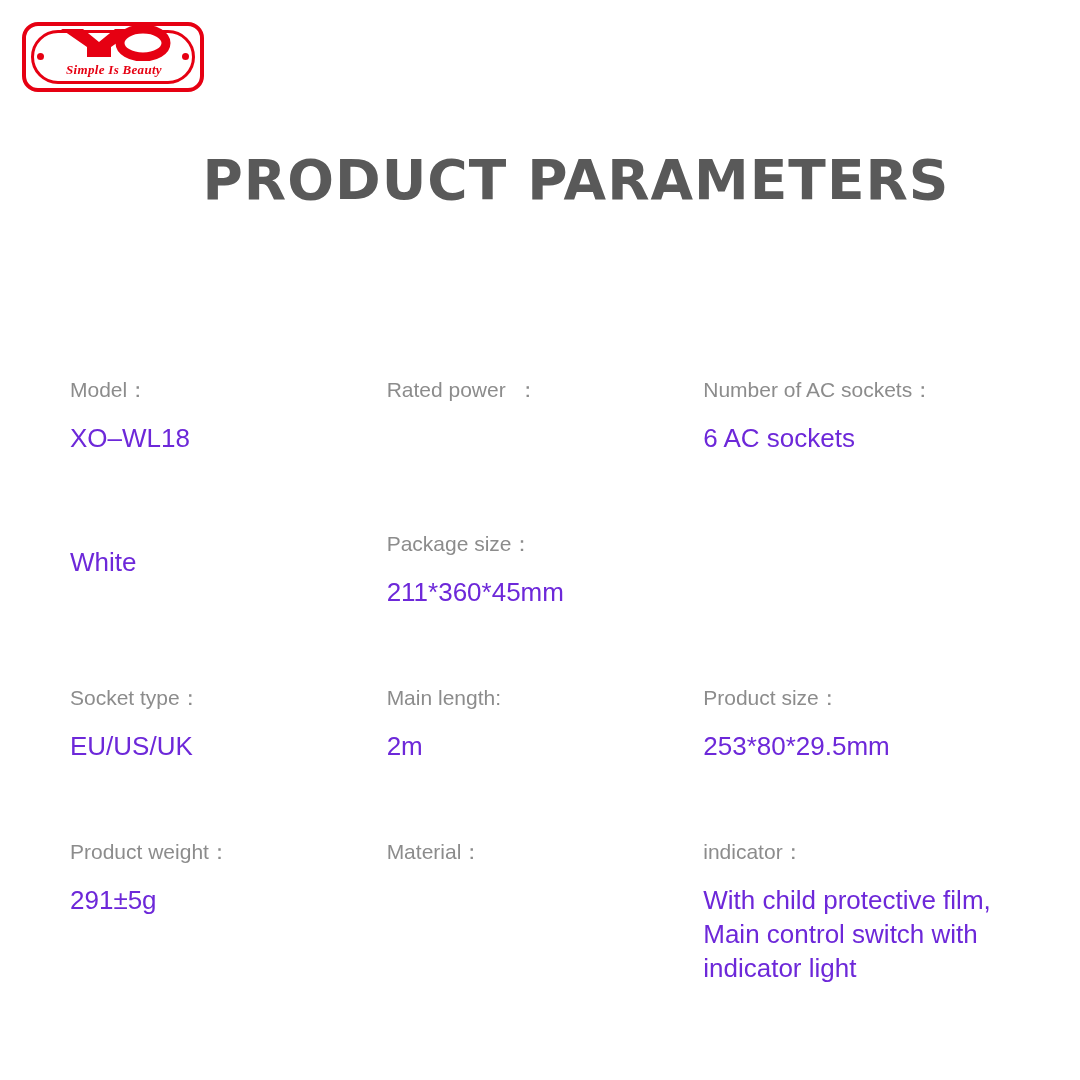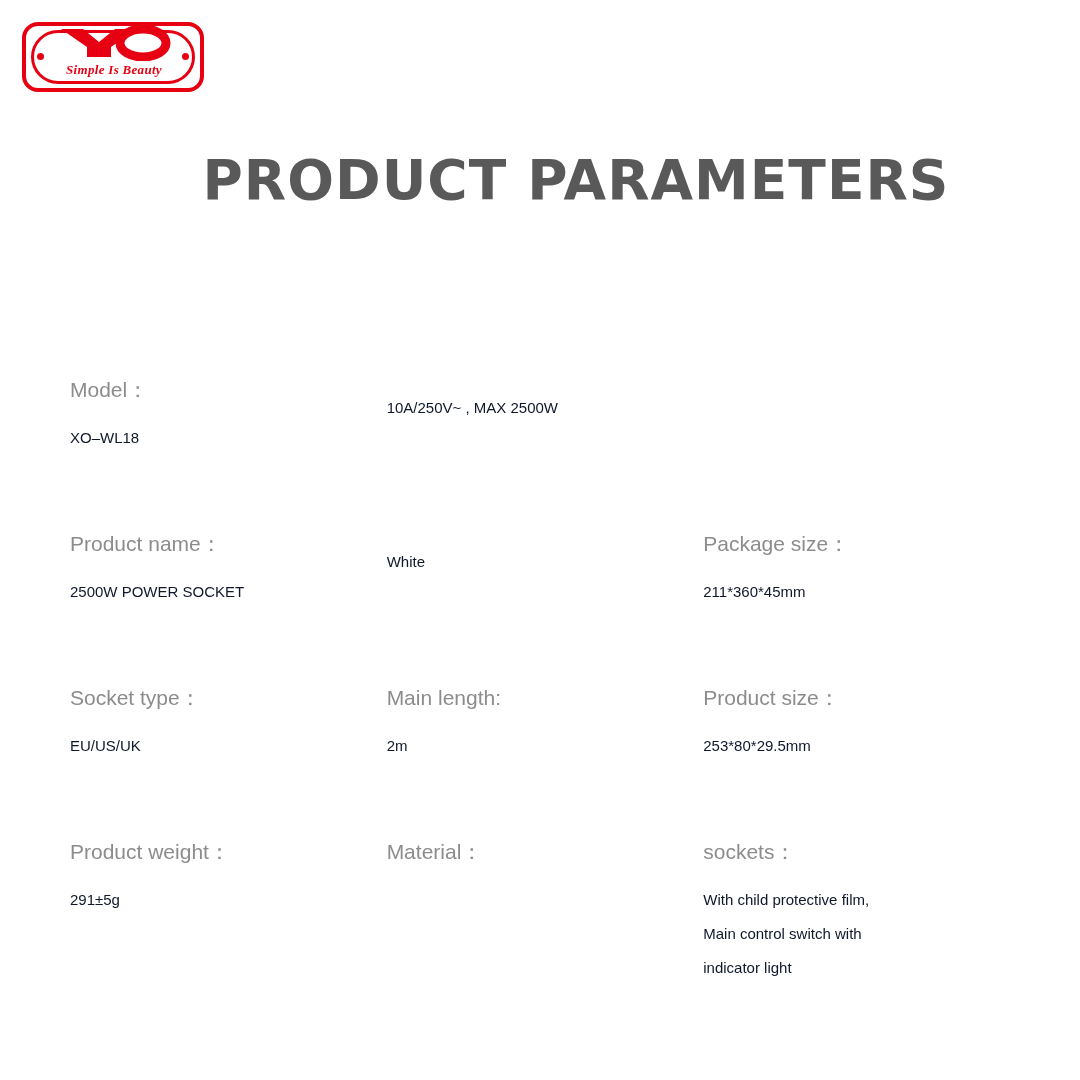--- a/index.html
+++ b/index.html
@@ -107,22 +107,22 @@
     box-sizing: border-box;
     padding-right: 18px;
   }
   .spec-label {
     font-size: 21px;
     color: #8c8c8c;
     line-height: 30px;
     white-space: pre;
   }
   .spec-value {
-    font-size: 15px;
-    color: #0f172a;
+    font-size: 26px;
+    color: #6d28d9;
     line-height: 34px;
     margin-top: 16px;
     white-space: pre-line;
   }
   .row-gap { height: 74px; }
 </style>
 </head>
 <body>
 
 <div class="logo-wrap">
@@ -142,31 +142,31 @@
 <div class="page-title">PRODUCT PARAMETERS</div>
 
 <div class="specs">
 
   <div class="spec-row">
     <div class="spec-col">
       <div class="spec-label">Model：</div>
       <div class="spec-value">XO–WL18</div>
     </div>
     <div class="spec-col">
-      <div class="spec-value">10A/250V~ , MAX 2500W</div>
+      <div class="spec-label">Rated power  ：</div>
+    </div>
+    <div class="spec-col">
+      <div class="spec-label">Number of AC sockets：</div>
+      <div class="spec-value">6 AC sockets</div>
     </div>
   </div>
 
   <div class="row-gap"></div>
 
   <div class="spec-row">
-    <div class="spec-col">
-      <div class="spec-label">Product name：</div>
-      <div class="spec-value">2500W POWER SOCKET</div>
-    </div>
     <div class="spec-col">
       <div class="spec-value">White</div>
     </div>
     <div class="spec-col">
       <div class="spec-label">Package size：</div>
       <div class="spec-value">211*360*45mm</div>
     </div>
   </div>
 
   <div class="row-gap"></div>
@@ -190,20 +190,20 @@
 
   <div class="spec-row">
     <div class="spec-col">
       <div class="spec-label">Product weight：</div>
       <div class="spec-value">291±5g</div>
     </div>
     <div class="spec-col">
       <div class="spec-label">Material：</div>
     </div>
     <div class="spec-col">
-      <div class="spec-label">sockets：</div>
+      <div class="spec-label">indicator：</div>
       <div class="spec-value">With child protective film,
 Main control switch with
  indicator light</div>
     </div>
   </div>
 
 </div>
 
 </body></html>

